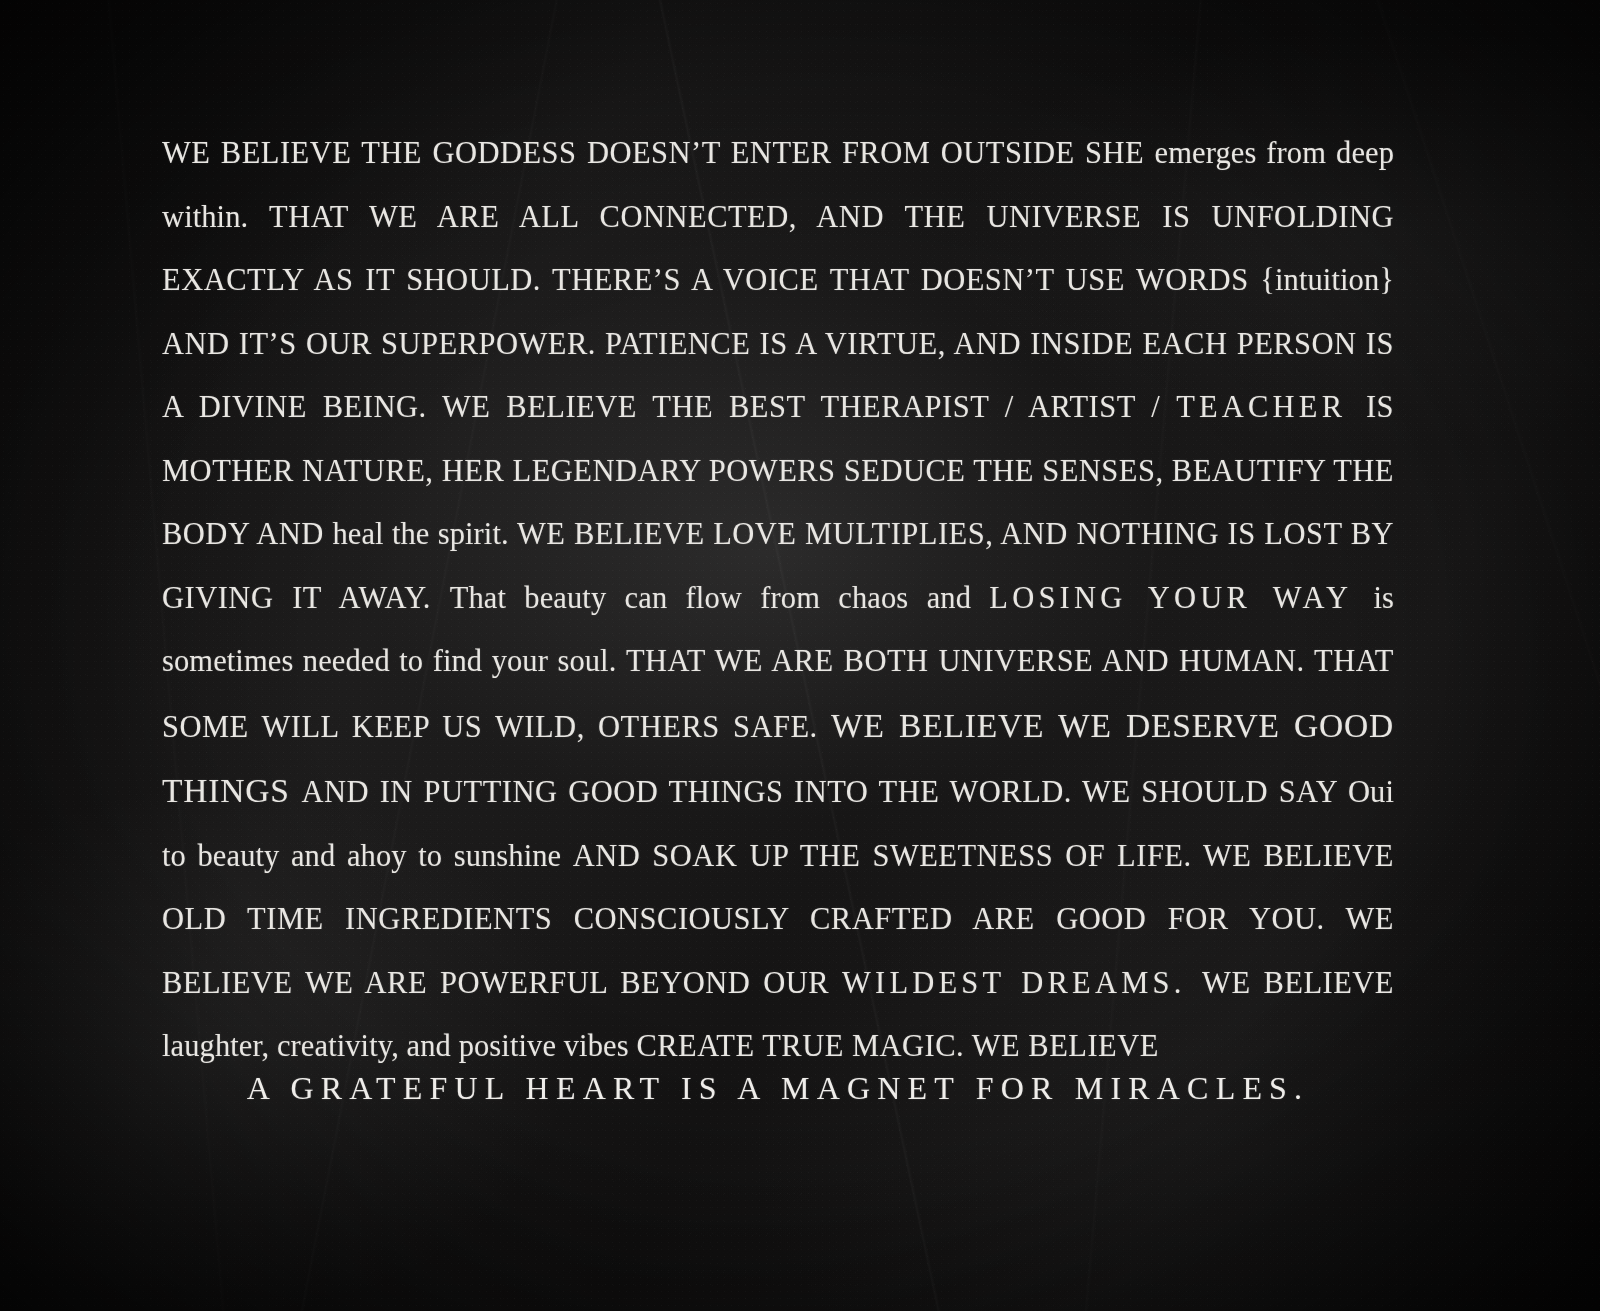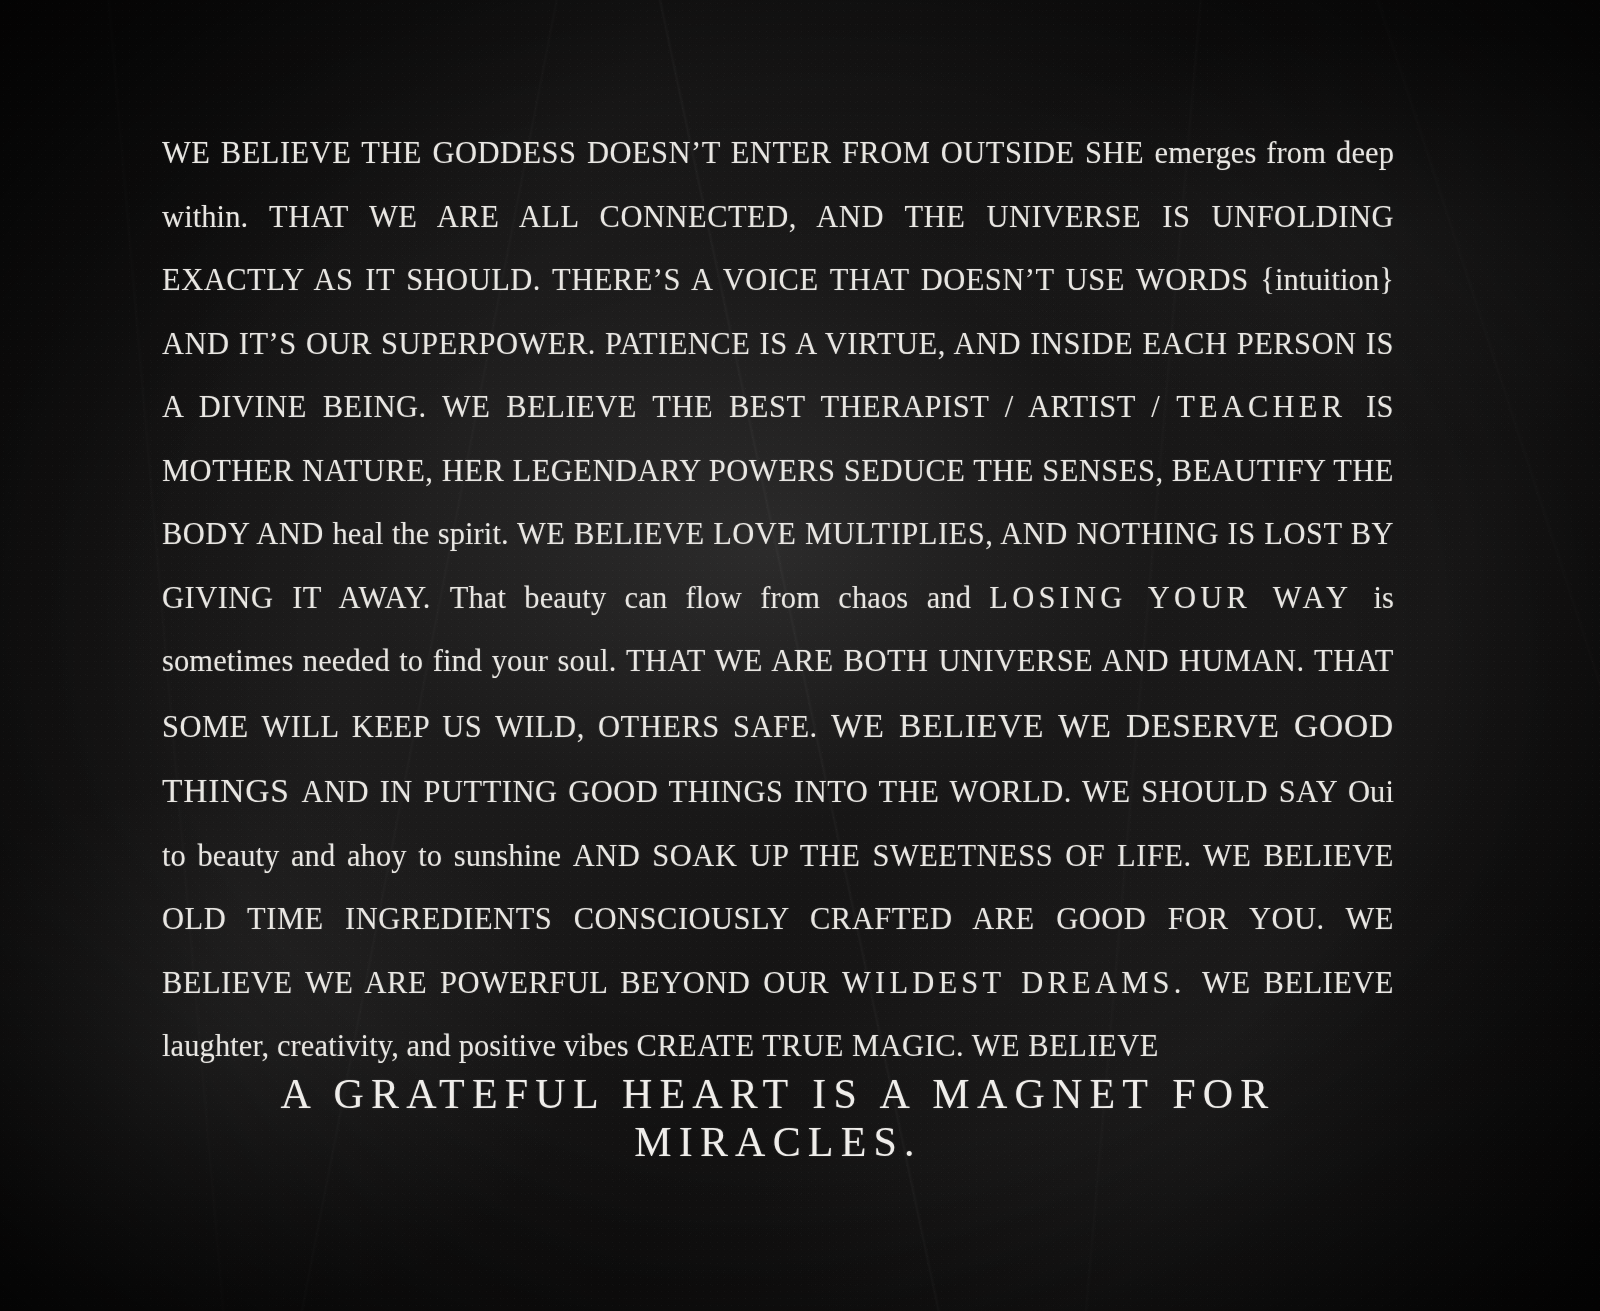--- a/index.html
+++ b/index.html
@@ -101,21 +101,21 @@
   }
 
   .finalline {
     position: absolute;
     left: 162px;
     top: 1070px;
     width: 1232px;
     text-align: center;
     color: #efedea;
     font-family: "Liberation Serif", serif;
-    font-size: 42px;
+    font-size: 32px;
     letter-spacing: 7.2px;
     text-transform: uppercase;
     text-shadow: 0 0 2px rgba(255,255,255,0.22);
   }
 </style>
 </head>
 <body>
 
 <div class="poster">
 

